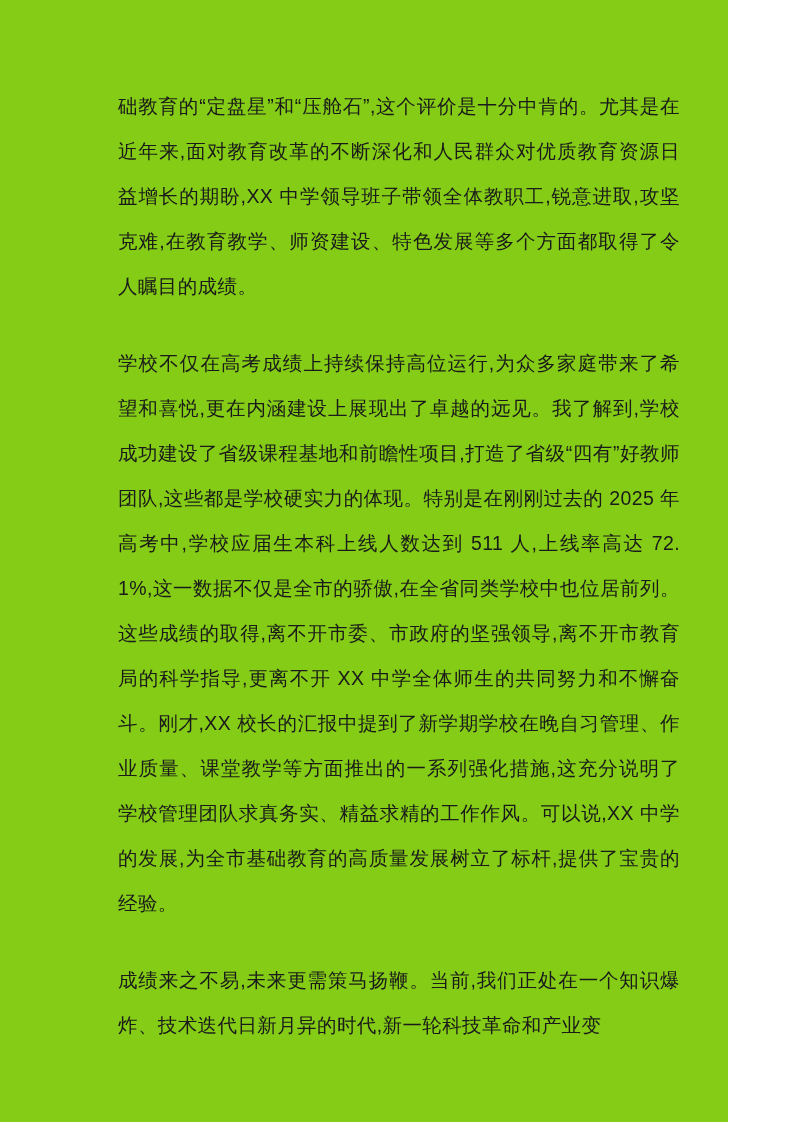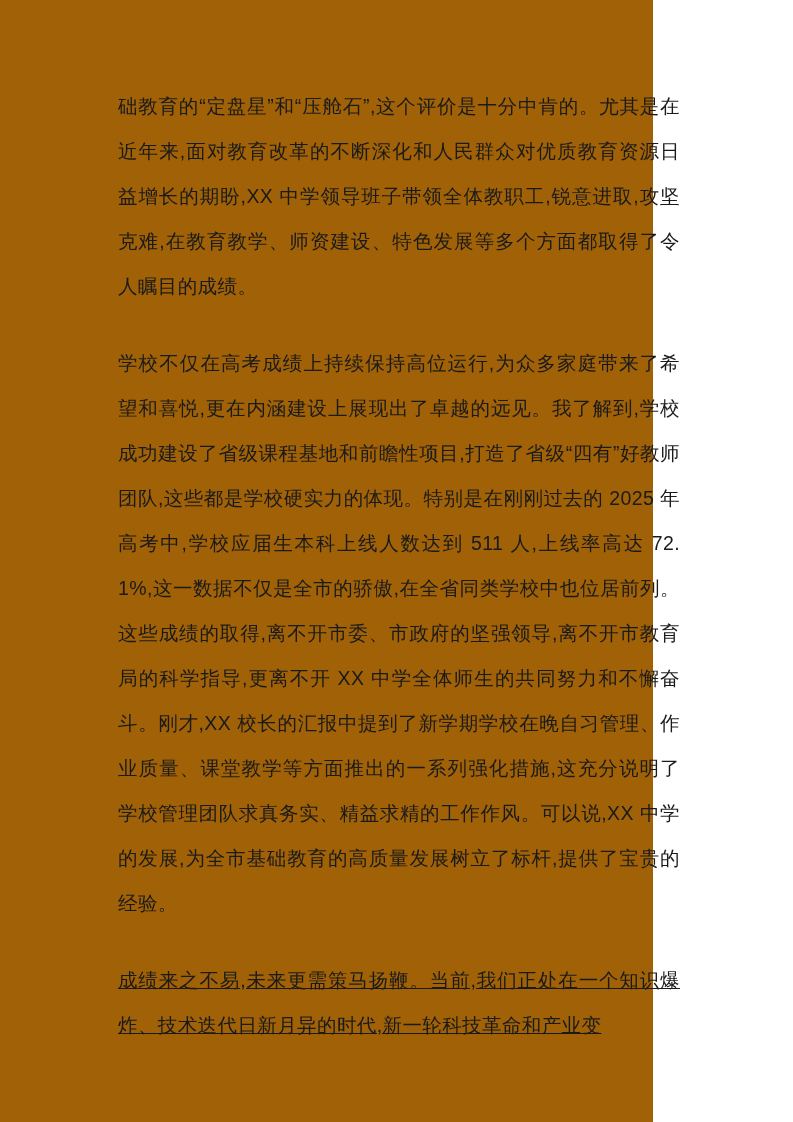--- a/index.html
+++ b/index.html
@@ -9,44 +9,43 @@
   }
   body {
     width: 793px;
     height: 1122px;
     font-family: "Liberation Sans", sans-serif;
     color: #000000;
     overflow: hidden;
   }
   .page {
     position: relative;
-    width: 653px;
+    width: 728px;
     height: 1122px;
     box-sizing: border-box;
-    background: #a16207;
+    background: #84cc16;
   }
   .doc-body {
     position: absolute;
     left: 118px;
     top: 84px;
     width: 562px;
   }
   .para {
     font-size: 19.5px;
     line-height: 45px;
     letter-spacing: 0.4px;
     text-align: justify;
     text-justify: inter-character;
     margin: 0 0 32px 0;
     color: #1a1a1a;
     word-break: break-all;
   }
   .para:last-child {
     margin-bottom: 0;
-    text-decoration: underline;
   }
 </style>
 </head>
 <body>
 
 <div class="page">
   <div class="doc-body">
     <p class="para">础教育的“定盘星”和“压舱石”,这个评价是十分中肯的。尤其是在近年来,面对教育改革的不断深化和人民群众对优质教育资源日益增长的期盼,XX 中学领导班子带领全体教职工,锐意进取,攻坚克难,在教育教学、师资建设、特色发展等多个方面都取得了令人瞩目的成绩。</p>
     <p class="para">学校不仅在高考成绩上持续保持高位运行,为众多家庭带来了希望和喜悦,更在内涵建设上展现出了卓越的远见。我了解到,学校成功建设了省级课程基地和前瞻性项目,打造了省级“四有”好教师团队,这些都是学校硬实力的体现。特别是在刚刚过去的 2025 年高考中,学校应届生本科上线人数达到 511 人,上线率高达 72.1%,这一数据不仅是全市的骄傲,在全省同类学校中也位居前列。这些成绩的取得,离不开市委、市政府的坚强领导,离不开市教育局的科学指导,更离不开 XX 中学全体师生的共同努力和不懈奋斗。刚才,XX 校长的汇报中提到了新学期学校在晚自习管理、作业质量、课堂教学等方面推出的一系列强化措施,这充分说明了学校管理团队求真务实、精益求精的工作作风。可以说,XX 中学的发展,为全市基础教育的高质量发展树立了标杆,提供了宝贵的经验。</p>
     <p class="para">成绩来之不易,未来更需策马扬鞭。当前,我们正处在一个知识爆炸、技术迭代日新月异的时代,新一轮科技革命和产业变</p>

